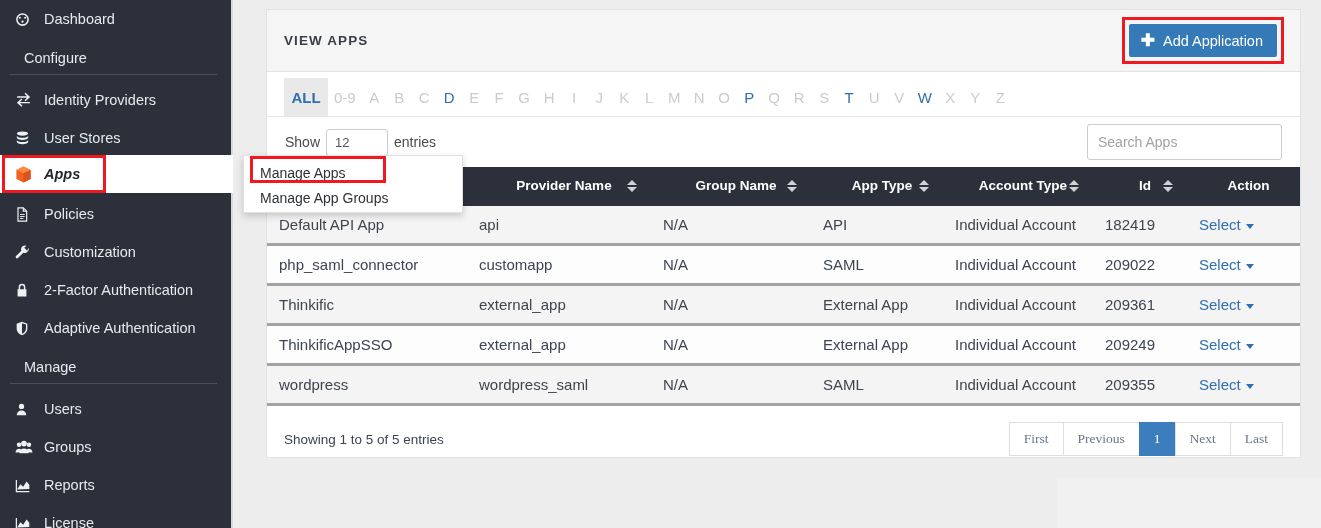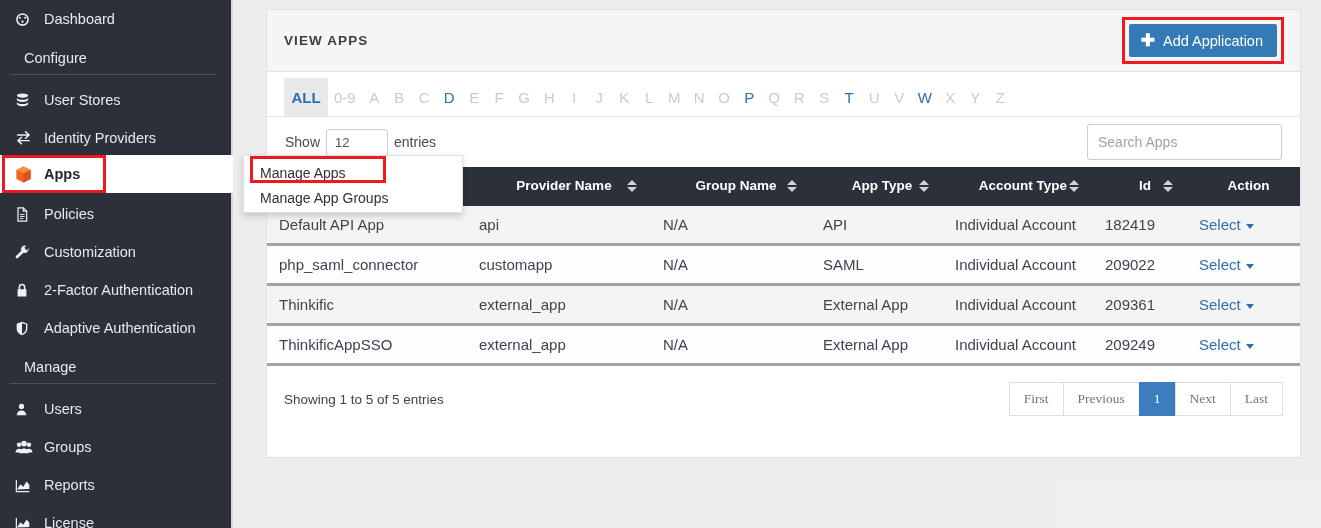--- a/index.html
+++ b/index.html
@@ -32,21 +32,21 @@
   .nav-item .lbl { white-space: nowrap; }
   .nav-section {
     color: #e7e9ed; font-size: 14.5px;
     padding: 12px 0 8px 24px;
   }
   .nav-divider {
     height: 1px; background: #4a505c;
     margin: 0 14px 6px 10px;
   }
   .nav-item.active {
-    background: #ffffff; color: #23272e; font-weight: bold;
+    background: #ffffff; color: #23272e; font-weight: bold; font-style: italic;
   }
   .apps-highlight {
     position: absolute; left: 2px; top: 155px;
     width: 104px; height: 38px;
     border: 3px solid #ef1a20;
     z-index: 8; pointer-events: none;
   }
   .apps-row-white {
     position: absolute; left: 0; top: 155px;
     width: 233px; height: 38px;
@@ -211,37 +211,37 @@
           </svg>
       </span>
       <span class="lbl">Dashboard</span>
     </div>
 
     <div class="nav-section">Configure</div>
     <div class="nav-divider"></div>
 
     <div class="nav-item">
       <span class="ic">
+        <svg width="19" height="17" viewBox="0 0 24 24" fill="#eef0f3">
+            <path d="M3 8h14l-3.5-3.5 1.4-1.4L21.3 9 14.9 15l-1.4-1.4L17 10H3z" transform="translate(0,-2)"></path>
+            <path d="M21 16H7l3.5 3.5-1.4 1.4L2.7 15l6.4-6 1.4 1.4L7 14h14z" transform="translate(0,0)"></path>
+          </svg>
+      </span>
+      <span class="lbl">Identity Providers</span>
+    </div>
+
+    <div class="nav-item">
+      <span class="ic">
         <svg width="17" height="17" viewBox="0 0 24 24" fill="#eef0f3">
             <ellipse cx="12" cy="5" rx="8" ry="3"></ellipse>
             <path d="M4 8c0 1.7 3.6 3 8 3s8-1.3 8-3v3c0 1.7-3.6 3-8 3s-8-1.3-8-3z"></path>
             <path d="M4 14c0 1.7 3.6 3 8 3s8-1.3 8-3v3c0 1.7-3.6 3-8 3s-8-1.3-8-3z"></path>
           </svg>
       </span>
       <span class="lbl">User Stores</span>
-    </div>
-
-    <div class="nav-item">
-      <span class="ic">
-        <svg width="19" height="17" viewBox="0 0 24 24" fill="#eef0f3">
-            <path d="M3 8h14l-3.5-3.5 1.4-1.4L21.3 9 14.9 15l-1.4-1.4L17 10H3z" transform="translate(0,-2)"></path>
-            <path d="M21 16H7l3.5 3.5-1.4 1.4L2.7 15l6.4-6 1.4 1.4L7 14h14z" transform="translate(0,0)"></path>
-          </svg>
-      </span>
-      <span class="lbl">Identity Providers</span>
     </div>
 
     <div class="apps-row-white">
       <div class="nav-item active">
         <span class="ic">
           <svg width="19" height="19" viewBox="0 0 24 24">
               <path d="M12 2l9 4.2v11.6L12 22l-9-4.2V6.2z" fill="#f26322"></path>
               <path d="M12 2l9 4.2-9 4.2-9-4.2z" fill="#ff8a3d"></path>
               <path d="M12 10.4v11.6l9-4.2V6.2z" fill="#d9531e"></path>
             </svg>
@@ -460,20 +460,29 @@
           </tr>
           <tr>
             <td>ThinkificAppSSO</td>
             <td>external_app</td>
             <td>N/A</td>
             <td>External App</td>
             <td>Individual Account</td>
             <td>209249</td>
             <td><span class="sel-link">Select</span><span class="caret"></span></td>
           </tr>
+          <tr>
+            <td>wordpress</td>
+            <td>wordpress_saml</td>
+            <td>N/A</td>
+            <td>SAML</td>
+            <td>Individual Account</td>
+            <td>209355</td>
+            <td><span class="sel-link">Select</span><span class="caret"></span></td>
+          </tr>
         </tbody>
     </table>
 
     <div class="panel-foot">
       <div class="showing">Showing 1 to 5 of 5 entries</div>
       <div class="pager" id="pager">
           <div class="pg">First</div>
           <div class="pg">Previous</div>
           <div class="pg cur">1</div>
           <div class="pg">Next</div>

